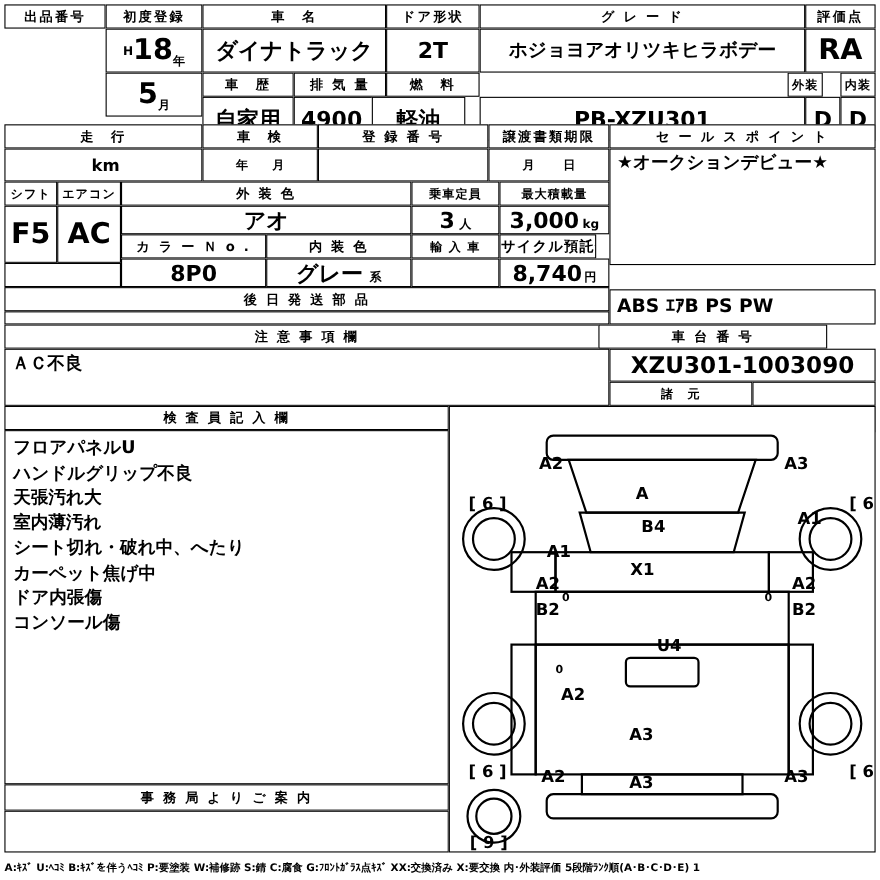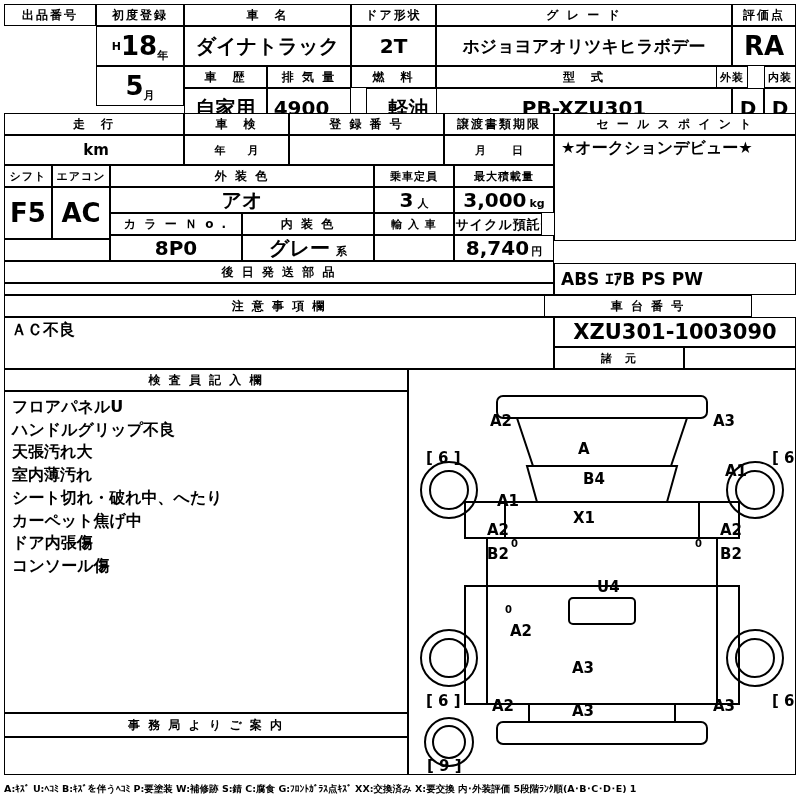--- a/index.html
+++ b/index.html
@@ -72,34 +72,33 @@
   </div>
 
   <div class="c val" style="left:184px;top:26px; width:167px; height:40px;">ダイナトラック</div>
   <div class="c val" style="left:351px;top:26px; width:85px;  height:40px;">2T</div>
   <div class="c val" style="left:436px;top:26px; width:296px; height:40px; font-size:17px;">ホジョヨアオリツキヒラボデー</div>
   <div class="c val-l" style="left:732px;top:26px; width:64px;  height:40px;">RA</div>
 
   <div class="c hdr" style="left:184px;top:66px; width:83px; height:22px;">車　歴</div>
   <div class="c hdr" style="left:267px;top:66px; width:84px; height:22px;">排 気 量</div>
   <div class="c hdr" style="left:351px;top:66px; width:85px; height:22px;">燃　料</div>
-  <div class="c hdr" style="left:436px;top:66px; width:296px;height:22px;">型　式</div>
   <div class="c hdr-s" style="left:716px;top:66px; width:32px; height:22px;">外装</div>
   <div class="c hdr-s" style="left:764px;top:66px; width:32px; height:22px;">内装</div>
 
   <div class="c" style="left:96px; top:66px; width:88px; height:40px;">
     <span class="val-l">5</span>
     <span class="sub" style="align-self:flex-end;margin-bottom:4px;">月</span>
   </div>
   <div class="c val" style="left:184px;top:88px; width:83px; height:40px;">自家用</div>
   <div class="c" style="left:267px;top:88px; width:84px; height:40px;">
     <span class="val">4900</span>
     <span class="sub" style="align-self:flex-end;margin-bottom:4px;margin-left:2px;">cc</span>
   </div>
-  <div class="c val" style="left:366px;top:88px; width:85px; height:40px;">軽油</div>
+  <div class="c val" style="left:338px;top:88px; width:85px; height:40px;">軽油</div>
   <div class="c val" style="left:436px;top:88px; width:296px;height:40px;">PB-XZU301</div>
   <div class="c val" style="left:732px;top:88px; width:32px; height:40px;">D</div>
   <div class="c val" style="left:764px;top:88px; width:32px; height:40px;">D</div>
 
   <div class="c hdr" style="left:4px;  top:113px; width:180px; height:22px;">走　行</div>
   <div class="c hdr" style="left:184px;top:113px; width:105px; height:22px;">車　検</div>
   <div class="c hdr" style="left:289px;top:113px; width:155px; height:22px;">登 録 番 号</div>
   <div class="c hdr" style="left:444px;top:113px; width:110px; height:22px;">譲渡書類期限</div>
 
   <div class="c" style="left:4px;  top:135px; width:180px; height:30px;">

